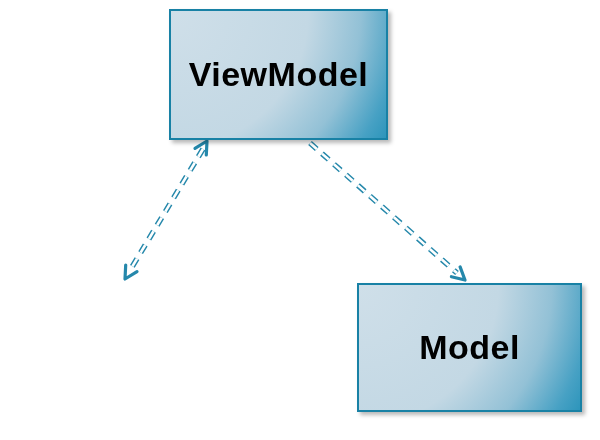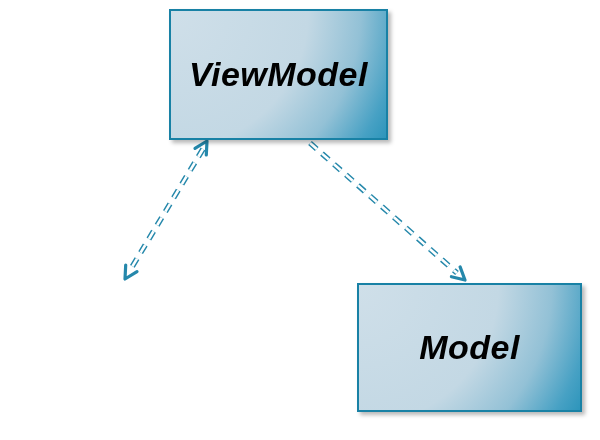--- a/index.html
+++ b/index.html
@@ -52,21 +52,20 @@
     background:radial-gradient(circle farthest-corner at 0% 0%,
       var(--node-fill-light) 0%,
       #c3d8e4 55%,
       #93c1d6 76%,
       #47a1c4 92%,
       var(--node-fill-dark) 100%);
     box-shadow:3px 3px 4px rgba(0,0,0,0.28);
     display:flex;
     align-items:center;
     justify-content:center;
-    font-style:italic;
   }
   .node-label{
     font-size:34px;
     font-weight:700;
     letter-spacing:0.5px;
     color:var(--label-text);
   }
   #node-viewmodel{left:169px;top:9px;width:219px;height:131px;}
   #node-view{left:11px;top:283px;width:224px;height:129px;}
   #node-model{left:357px;top:283px;width:225px;height:129px;}

